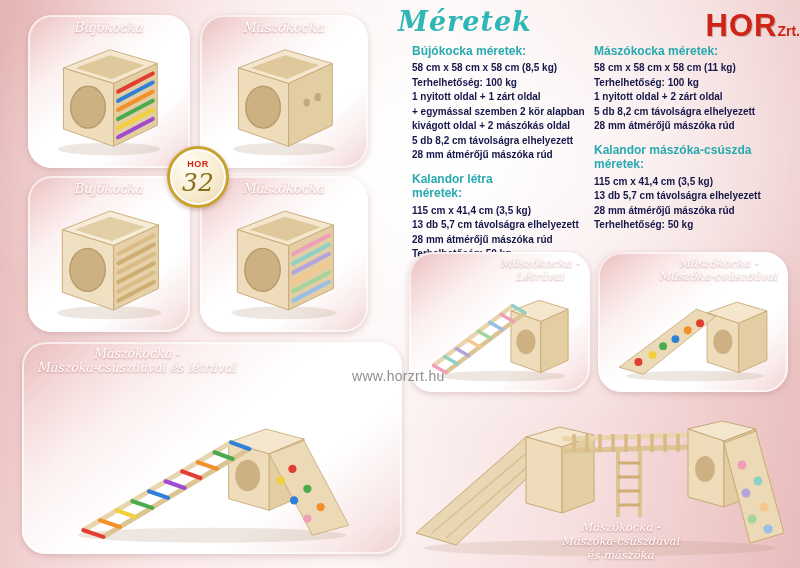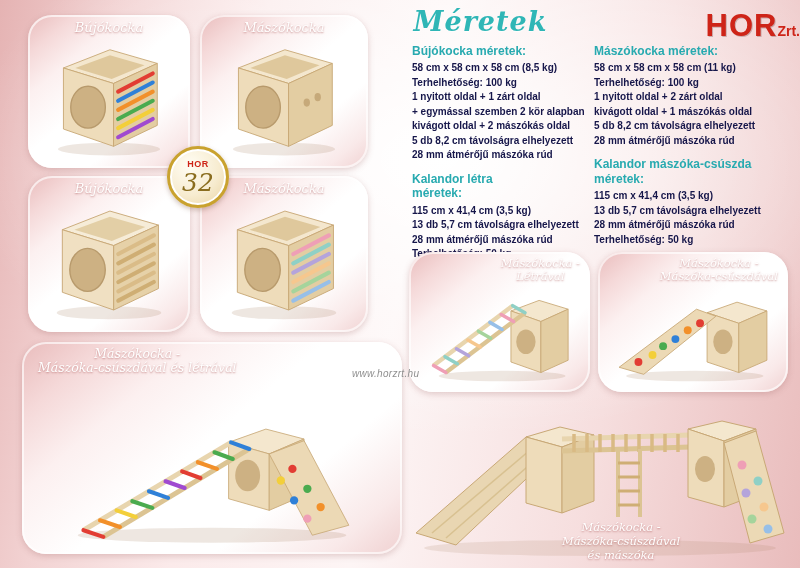--- a/index.html
+++ b/index.html
@@ -8,21 +8,21 @@
 
   .page {
     position:relative; width:800px; height:568px; overflow:hidden;
     background:
       radial-gradient(ellipse 680px 400px at 55% 28%, #ffffff 0%, rgba(255,255,255,0) 70%),
       linear-gradient(100deg, #e5b3b3 0%, #f2d2d2 14%, #fbeaea 30%, #fdf5f5 50%, #f6dede 75%, #e9bcbc 100%);
   }
 
   
   .title {
-    position:absolute; left:398px; top:6px; width:165px; text-align:center;
+    position:absolute; left:398px; top:6px; width:165px; text-align:left;
     font-family:"DejaVu Serif", serif; font-style:italic; font-weight:bold;
     font-size:27px; color:#2fb6b6; letter-spacing:1px;
     text-shadow:0 1px 1px rgba(255,255,255,.8);
   }
   .logo { position:absolute; right:0; top:8px; white-space:nowrap; }
   .logo-main {
     font-weight:bold; font-size:31px; color:#ce2418; letter-spacing:1px;
     text-shadow:1px 1px 0 rgba(80,20,20,.25);
   }
   .logo-suffix { font-weight:bold; font-size:14px; color:#ce2418; }
@@ -78,21 +78,21 @@
   }
   .spec-heading.narrow  { max-width:95px; }
   .spec-heading.narrow2 { max-width:168px; }
   .spec-line {
     font-size:10px; font-weight:bold; color:#16164a; line-height:14.5px; white-space:nowrap;
   }
 
   
   .watermark {
     position:absolute; left:352px; top:368px; z-index:6;
-    font-size:10px; color:#8f8f8f; letter-spacing:.3px;font-style:italic;
+    font-size:14px; color:#8f8f8f; letter-spacing:.3px;
   }
 
   
   .scene-right { position:absolute; left:408px; top:385px; width:384px; height:178px; }
   .scene-art { position:absolute; left:0; top:0; width:100%; height:100%; }
   .scene-label {
     position:absolute; left:128px; top:136px; width:170px; text-align:center; z-index:3;
     font-family:"DejaVu Serif", serif; font-style:italic; color:#ffffff;
     font-size:11.5px; line-height:1.2; text-shadow:0 1px 2px rgba(175,95,95,.7);
   }
@@ -201,21 +201,20 @@
       <p class="spec-line">Terhelhetőség: 50 kg</p>
     </div>
   </section>
 
   <section class="spec-col right">
     <div class="spec-block">
       <h2 class="spec-heading">Mászókocka méretek:</h2>
       <p class="spec-line">58 cm x 58 cm x 58 cm (11 kg)</p>
       <p class="spec-line">Terhelhetőség: 100 kg</p>
       <p class="spec-line">1 nyitott oldal + 2 zárt oldal</p>
-      <p class="spec-line">kivágott oldal + 1 mászókás oldal</p>
       <p class="spec-line">5 db 8,2 cm távolságra elhelyezett</p>
       <p class="spec-line">28 mm átmérőjű mászóka rúd</p>
     </div>
     <div class="spec-block">
       <h2 class="spec-heading narrow2">Kalandor mászóka-csúszda méretek:</h2>
       <p class="spec-line">115 cm x 41,4 cm (3,5 kg)</p>
       <p class="spec-line">13 db 5,7 cm távolságra elhelyezett</p>
       <p class="spec-line">28 mm átmérőjű mászóka rúd</p>
       <p class="spec-line">Terhelhetőség: 50 kg</p>
     </div>

